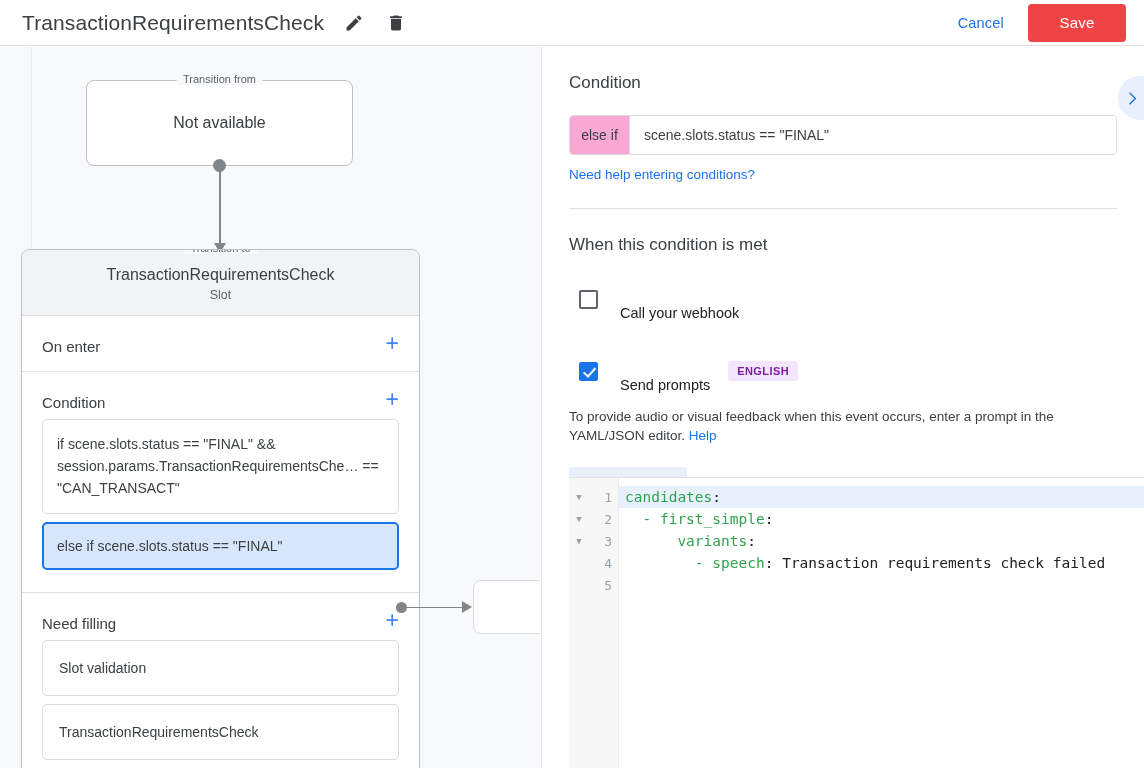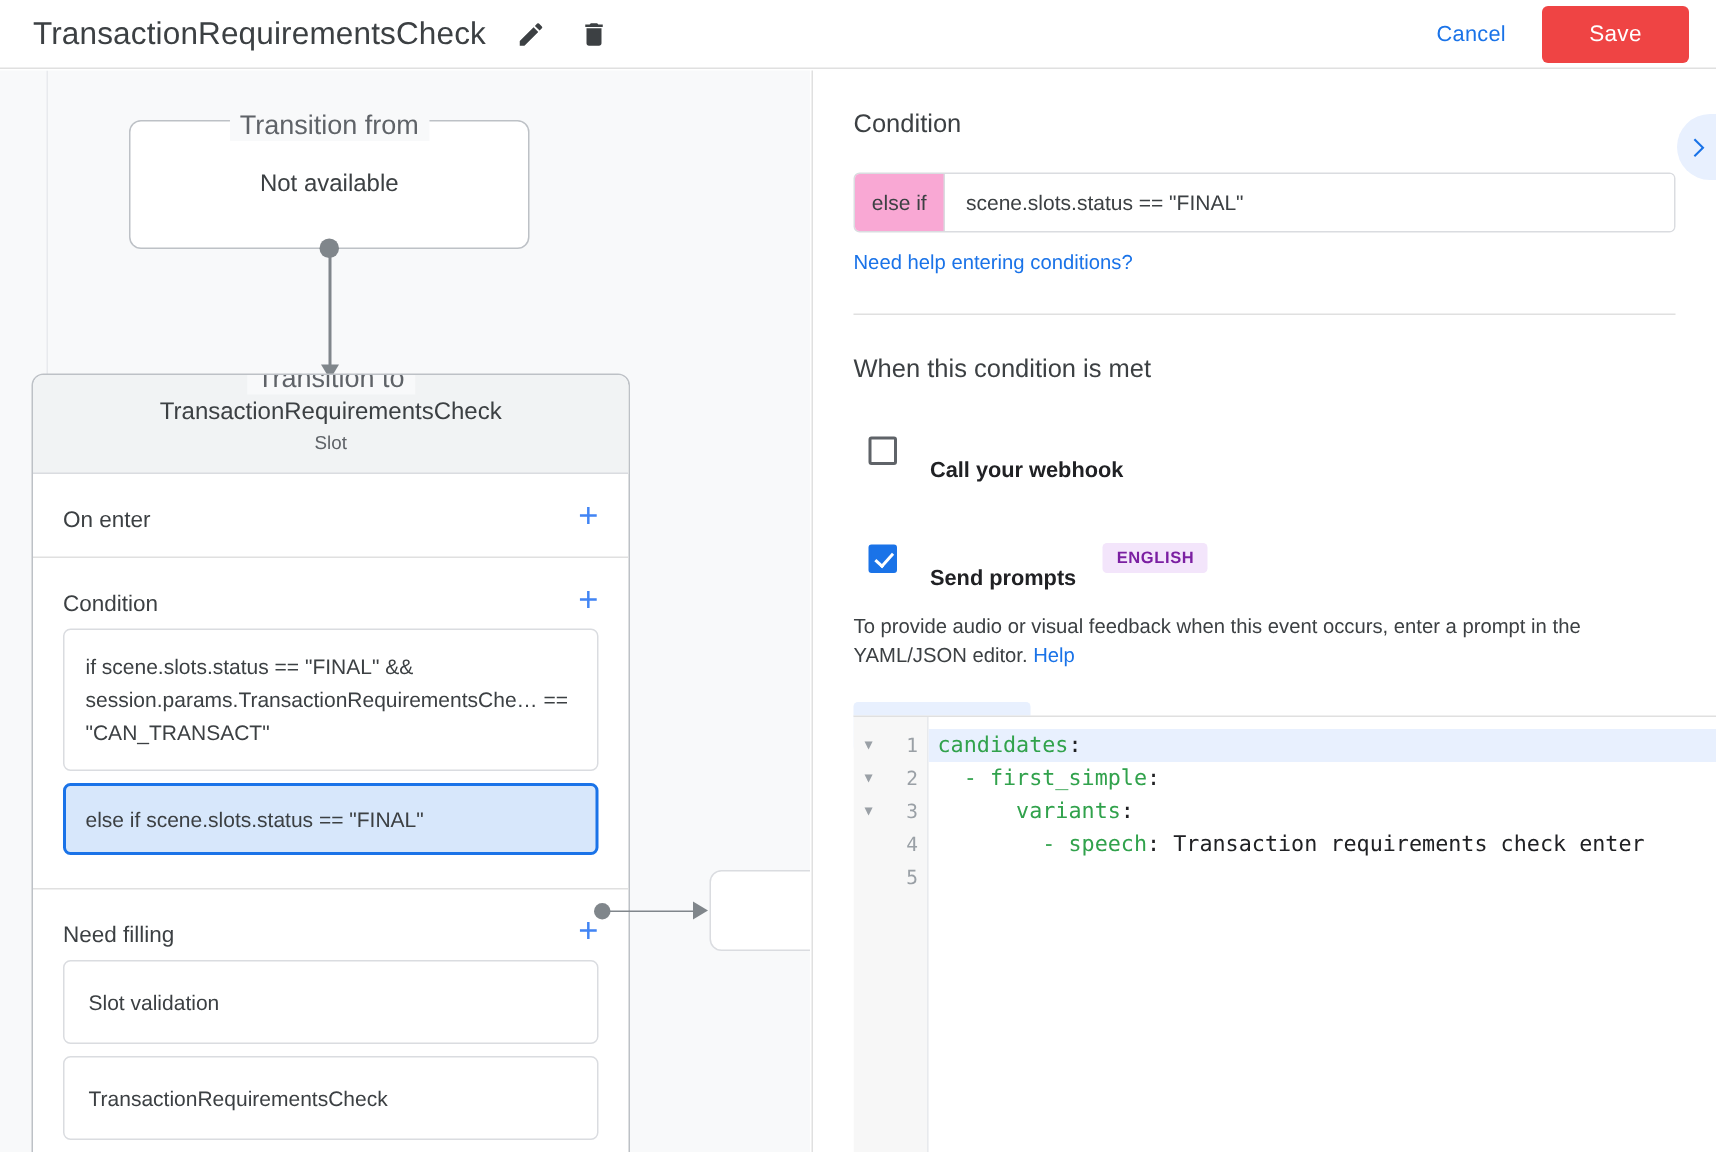--- a/index.html
+++ b/index.html
@@ -76,21 +76,21 @@
     border-radius: 8px;
     background: #ffffff;
   }
   .fs-legend {
     position: absolute;
     top: -8px;
     left: 50%;
     transform: translateX(-50%);
     background: #f8f9fa;
     padding: 0 7px;
-    font-size: 18px;
+    font-size: 11px;
     color: #5f6368;
     white-space: nowrap;
   }
 
   #transition-from {
     left: 86px; top: 33px;
     width: 267px; height: 86px;
   }
   #transition-from .body {
     display: flex; align-items: center; justify-content: center;
@@ -284,21 +284,21 @@
     position: absolute;
     left: 4.5px; top: 1px;
     width: 5px; height: 10px;
     border: solid #fff;
     border-width: 0 2.2px 2.2px 0;
     transform: rotate(42deg);
   }
   .cb-label {
     margin-left: 22px;
     font-size: 14.5px;
-    font-weight: bold;
+    font-weight: normal;
     color: #202124;
     margin-top: 28px;
   }
   .lang-badge {
     margin-left: 18px;
     background: #f3e5fb;
     color: #7b1fa2;
     font-size: 11px;
     font-weight: bold;
     letter-spacing: .4px;
@@ -519,17 +519,17 @@
       <div class="g-row">
         <div class="fold"></div>
         <div class="gnum">5</div>
       </div>
     </div>
 
     <div class="code">
       <div class="c-row hl"><span></span><span class="k">candidates</span><span>:</span></div>
       <div class="c-row"><span class="k">  - </span><span class="k">first_simple</span><span>:</span></div>
       <div class="c-row"><span>      </span><span class="k">variants</span><span>:</span></div>
-      <div class="c-row"><span class="k">        - </span><span class="k">speech</span><span>: Transaction requirements check enter</span></div>
+      <div class="c-row"><span class="k">        - </span><span class="k">speech</span><span>: Transaction requirements check failed</span></div>
       <div class="c-row"><span></span></div>
     </div>
   </div>
 </div>
 
 </body></html>

